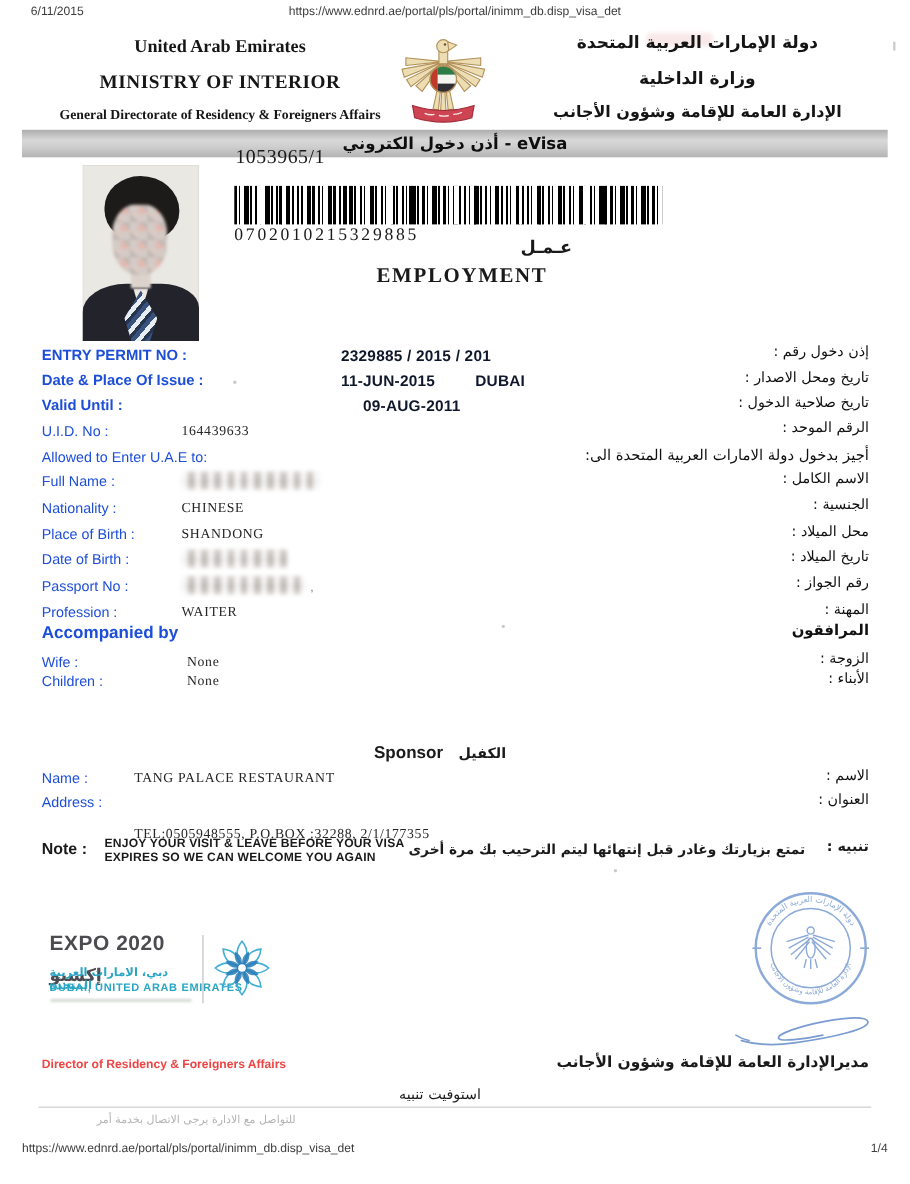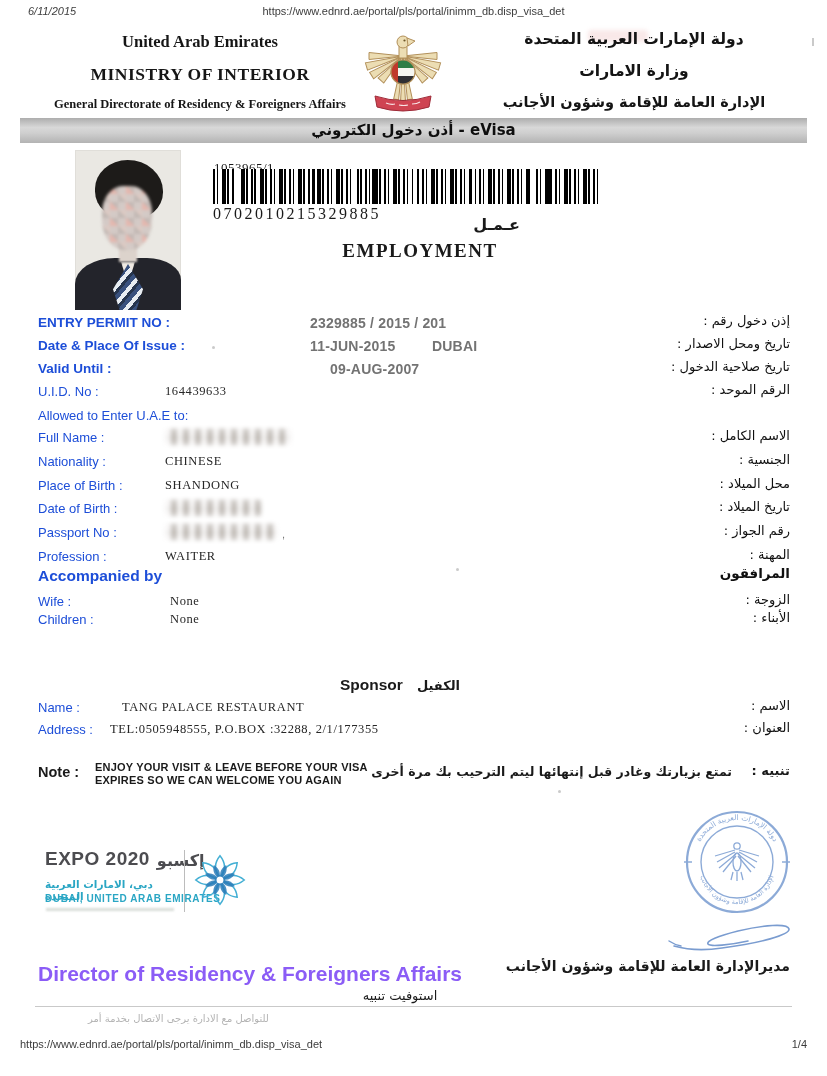--- a/index.html
+++ b/index.html
@@ -42,48 +42,48 @@
   .barcode{position:absolute;left:213px;top:169px;width:389px;height:35px;
     background-image:
       repeating-linear-gradient(90deg,transparent 0 23px,#ffffff 23px 26px,transparent 26px 41px,#000 41px 43px,transparent 43px 59px),
       repeating-linear-gradient(90deg,#000 0 2px,#fff 2px 4px,#000 4px 5px,#fff 5px 9px,#000 9px 13px,#fff 13px 14px,#000 14px 16px,#fff 16px 19px);
   }
   
   .frow{position:absolute;left:0;width:100%;height:19px;}
   .f-lbl{position:absolute;left:38px;font-size:13px;color:#1d4ed8;white-space:nowrap;}
   .f-lbl.b{font-weight:700;font-size:13.5px;}
   .f-val{position:absolute;left:165px;font-family:"Liberation Serif",serif;font-size:12.5px;letter-spacing:.6px;color:#262626;white-space:nowrap;}
-  .f-val.c{left:310px;font-family:"Liberation Sans",sans-serif;font-weight:700;font-size:14px;letter-spacing:.2px;color:#737373;}
+  .f-val.c{left:310px;font-family:"Liberation Sans",sans-serif;font-weight:700;font-size:14px;letter-spacing:.2px;color:#0f172a;}
   .f-ar{position:absolute;right:37px;top:-2px;font-family:"DejaVu Sans",sans-serif;direction:rtl;font-size:13px;color:#101010;white-space:nowrap;}
   .redact{position:absolute;top:-1px;height:16px;border-radius:2px;
     background-color:#d8d4d0;
     background-image:
       repeating-linear-gradient(90deg,rgba(255,255,255,.75) 0 6px,rgba(178,172,166,.55) 6px 12px),
       repeating-linear-gradient(0deg,rgba(255,255,255,.4) 0 5px,rgba(188,182,176,.45) 5px 10px);
     filter:blur(2px);}
   .sec-h{font-weight:700;}
   .divider{position:absolute;left:35px;width:757px;height:1px;background:#c9c9c9;}
   .speck{position:absolute;width:3px;height:3px;border-radius:50%;background:#8a8a8a;opacity:.45;}
   .smudge{position:absolute;background:rgba(228,150,150,.22);filter:blur(2px);border-radius:3px;}
 </style>
 </head>
 <body>
 
-<div class="abs small-print" style="left:28px;top:5px;font-style:italic;">6/11/2015</div>
+<div class="abs small-print" style="left:28px;top:5px;">6/11/2015</div>
 <div class="abs small-print" style="left:0;right:0;top:5px;text-align:center;">https://www.ednrd.ae/portal/pls/portal/inimm_db.disp_visa_det</div>
 <div class="smudge" style="left:588px;top:30px;width:60px;height:12px;"></div>
 
 <div class="hdr-en">
   <div class="abs" style="left:0;width:300px;top:32px;font-size:16.5px;">United Arab Emirates</div>
   <div class="abs" style="left:0;width:300px;top:64px;font-size:17.5px;letter-spacing:.5px;">MINISTRY OF INTERIOR</div>
   <div class="abs" style="left:0;width:300px;top:97px;font-size:12.5px;">General Directorate of Residency &amp; Foreigners Affairs</div>
 </div>
 <div class="hdr-ar">
   <div class="abs ar" style="left:0;width:330px;top:30px;font-size:15.5px;">دولة الإمارات العربية المتحدة</div>
-  <div class="abs ar" style="left:0;width:330px;top:62px;font-size:15.5px;">وزارة الامارات</div>
+  <div class="abs ar" style="left:0;width:330px;top:62px;font-size:15.5px;">وزارة الداخلية</div>
   <div class="abs ar" style="left:0;width:330px;top:94px;font-size:14.5px;">الإدارة العامة للإقامة وشؤون الأجانب</div>
 </div>
 
 <svg class="abs" style="left:360px;top:26px;" width="86" height="92" viewBox="0 0 86 92">
   <defs>
       <clipPath id="fc">
         <circle cx="43" cy="46" r="12"></circle>
       </clipPath>
     </defs>
   <g fill="#ecddb3" stroke="#b2905a" stroke-width="1">
@@ -119,50 +119,51 @@
 
 <div class="photo">
   <div class="hair"></div>
   <div class="jacket"></div>
   <div class="vneck"></div>
   <div class="scarf"></div>
   <div class="neck"></div>
   <div class="face"></div>
 </div>
 
-<div class="abs serif" style="left:214px;top:160px;font-size:13px;letter-spacing:.5px;">1053965/1</div>
+<div class="abs serif" style="left:214px;top:132px;font-size:18px;letter-spacing:.5px;">1053965/1</div>
 <div class="barcode"></div>
 <div class="abs serif" style="left:213px;top:205px;font-size:16px;letter-spacing:2.5px;">0702010215329885</div>
 
 <div class="abs ar" style="left:320px;top:215px;width:200px;font-weight:700;font-size:16px;">عـمـل</div>
 <div class="abs serif" style="left:320px;top:240px;width:200px;text-align:center;font-weight:700;font-size:19px;letter-spacing:1.5px;">EMPLOYMENT</div>
 
 <div class="frow" style="top:315px;">
   <span class="f-lbl b">ENTRY PERMIT NO :</span>
   <span class="f-val c">2329885 / 2015 / 201</span>
   <span class="f-ar">إذن دخول رقم :</span>
 </div>
 <div class="frow" style="top:338px;">
   <span class="f-lbl b">Date &amp; Place Of Issue :</span>
   <span class="f-val c">11-JUN-2015</span>
   <span class="f-val c" style="left:432px;">DUBAI</span>
   <span class="f-ar">تاريخ ومحل الاصدار :</span>
 </div>
 <div class="frow" style="top:361px;">
   <span class="f-lbl b">Valid Until :</span>
-  <span class="f-val c" style="left:330px;">09-AUG-2007</span>
+  <span class="f-val c" style="left:330px;">09-AUG-2011</span>
   <span class="f-ar">تاريخ صلاحية الدخول :</span>
 </div>
 <div class="frow" style="top:384px;">
   <span class="f-lbl">U.I.D. No :</span>
   <span class="f-val">164439633</span>
   <span class="f-ar">الرقم الموحد :</span>
 </div>
 <div class="frow" style="top:408px;">
   <span class="f-lbl">Allowed to Enter U.A.E to:</span>
+  <span class="f-ar" style="font-size:13.5px;">أجيز بدخول دولة الامارات العربية المتحدة الى:</span>
 </div>
 <div class="frow" style="top:430px;">
   <span class="f-lbl">Full Name :</span>
   <span class="redact" style="left:165px;width:126px;"></span>
   <span class="f-ar">الاسم الكامل :</span>
 </div>
 <div class="frow" style="top:454px;">
   <span class="f-lbl">Nationality :</span>
   <span class="f-val">CHINESE</span>
   <span class="f-ar">الجنسية :</span>
@@ -208,30 +209,30 @@
   <span style="font-weight:700;font-size:15.5px;">Sponsor</span>
   <span class="ar" style="font-weight:700;font-size:13px;">الكفيل</span>
 </div>
 <div class="frow" style="top:700px;">
   <span class="f-lbl">Name :</span>
   <span class="f-val" style="left:122px;">TANG PALACE RESTAURANT</span>
   <span class="f-ar">الاسم :</span>
 </div>
 <div class="frow" style="top:722px;">
   <span class="f-lbl">Address :</span>
-  <span class="f-val" style="left:110px;">TEL:0505948555, P.O.BOX :32288, 2/1/177355</span>
+  <span class="f-val" style="left:122px;margin-top:29px;">TEL:0505948555, P.O.BOX :32288, 2/1/177355</span>
   <span class="f-ar">العنوان :</span>
 </div>
 
 <div class="abs" style="left:38px;top:764px;font-weight:700;font-size:14.5px;">Note :</div>
 <div class="abs" style="left:95px;top:761px;width:320px;font-weight:700;font-size:11px;line-height:13px;letter-spacing:.2px;">ENJOY YOUR VISIT &amp; LEAVE BEFORE YOUR VISA EXPIRES SO WE CAN WELCOME YOU AGAIN</div>
 <div class="abs ar" style="right:95px;top:764px;font-weight:700;font-size:12.5px;">تمتع بزيارتك وغادر قبل إنتهائها ليتم الترحيب بك مرة أخرى</div>
 <div class="abs ar" style="right:37px;top:763px;font-weight:700;font-size:13px;">تنبيه :</div>
 
-<div class="abs" style="left:45px;top:848px;display:flex;gap:7px;align-items:flex-end;">
+<div class="abs" style="left:45px;top:848px;display:flex;gap:7px;align-items:flex-start;flex-direction:column;">
   <span style="font-weight:700;font-size:19px;color:#4c4c50;letter-spacing:.5px;">EXPO 2020</span>
   <span class="ar" style="font-weight:700;font-size:16px;color:#4c4c50;">إكسبو</span>
 </div>
 <div class="abs ar" style="left:45px;top:878px;width:130px;text-align:left;direction:rtl;font-size:10.5px;color:#2aa6c4;font-weight:700;">دبي، الامارات العربية المتحدة</div>
 <div class="abs" style="left:45px;top:893px;font-size:10px;color:#2aa6c4;font-weight:700;letter-spacing:.6px;">DUBAI, UNITED ARAB EMIRATES</div>
 <div class="abs" style="left:46px;top:908px;width:128px;height:3px;background:#d9ded9;filter:blur(1px);"></div>
 <div class="abs" style="left:184px;top:850px;width:1px;height:62px;background:#bcbcbc;"></div>
 <svg class="abs" style="left:193px;top:852px;" width="54" height="56" viewBox="0 0 60 60">
   <defs>
     <path id="pOut" d="M30,3 C36.5,11 36.5,19 30,26.5 C23.5,19 23.5,11 30,3 Z"></path>
@@ -281,21 +282,21 @@
     <circle cx="56" cy="40" r="3.2"></circle>
     <ellipse cx="56" cy="56" rx="4" ry="9"></ellipse>
     <path d="M52,66 L50,74 M56,66 L56,75 M60,66 L62,74"></path>
   </g>
 </svg>
 <svg class="abs" style="left:668px;top:916px;" width="130" height="40" viewBox="0 0 130 40">
   <path d="M6,30 C20,34 34,35 54,32 C92,27 122,19 121,13 C120,7 95,9 70,15 C50,20 38,25 40,28 C42,31 62,29 80,25" stroke="#7a9cd0" stroke-width="1.6" fill="none" stroke-linecap="round"></path>
   <path d="M1,25 C4,27 8,29 13,30" stroke="#7a9cd0" stroke-width="1.4" fill="none" stroke-linecap="round"></path>
 </svg>
 
-<div class="abs" style="left:38px;top:962px;font-weight:700;font-size:21px;color:#8b5cf6;">Director of Residency &amp; Foreigners Affairs</div>
+<div class="abs" style="left:38px;top:962px;font-weight:700;font-size:11px;color:#ef4444;">Director of Residency &amp; Foreigners Affairs</div>
 <div class="abs ar" style="right:37px;top:958px;font-weight:700;font-size:14px;">مديرالإدارة العامة للإقامة وشؤون الأجانب</div>
 <div class="abs ar" style="left:300px;top:988px;width:200px;text-align:center;font-size:13px;">استوفيت تنبيه</div>
 <div class="divider" style="top:1006px;"></div>
 <div class="abs ar" style="left:88px;top:1013px;font-size:10px;color:#b3b3b3;direction:rtl;">للتواصل مع الادارة يرجى الاتصال بخدمة أمر</div>
 
 <div class="abs small-print" style="left:20px;top:1038px;">https://www.ednrd.ae/portal/pls/portal/inimm_db.disp_visa_det</div>
 <div class="abs small-print" style="right:20px;top:1038px;">1/4</div>
 
 <div class="speck" style="left:212px;top:346px;"></div>
 <div class="speck" style="left:456px;top:568px;"></div>

